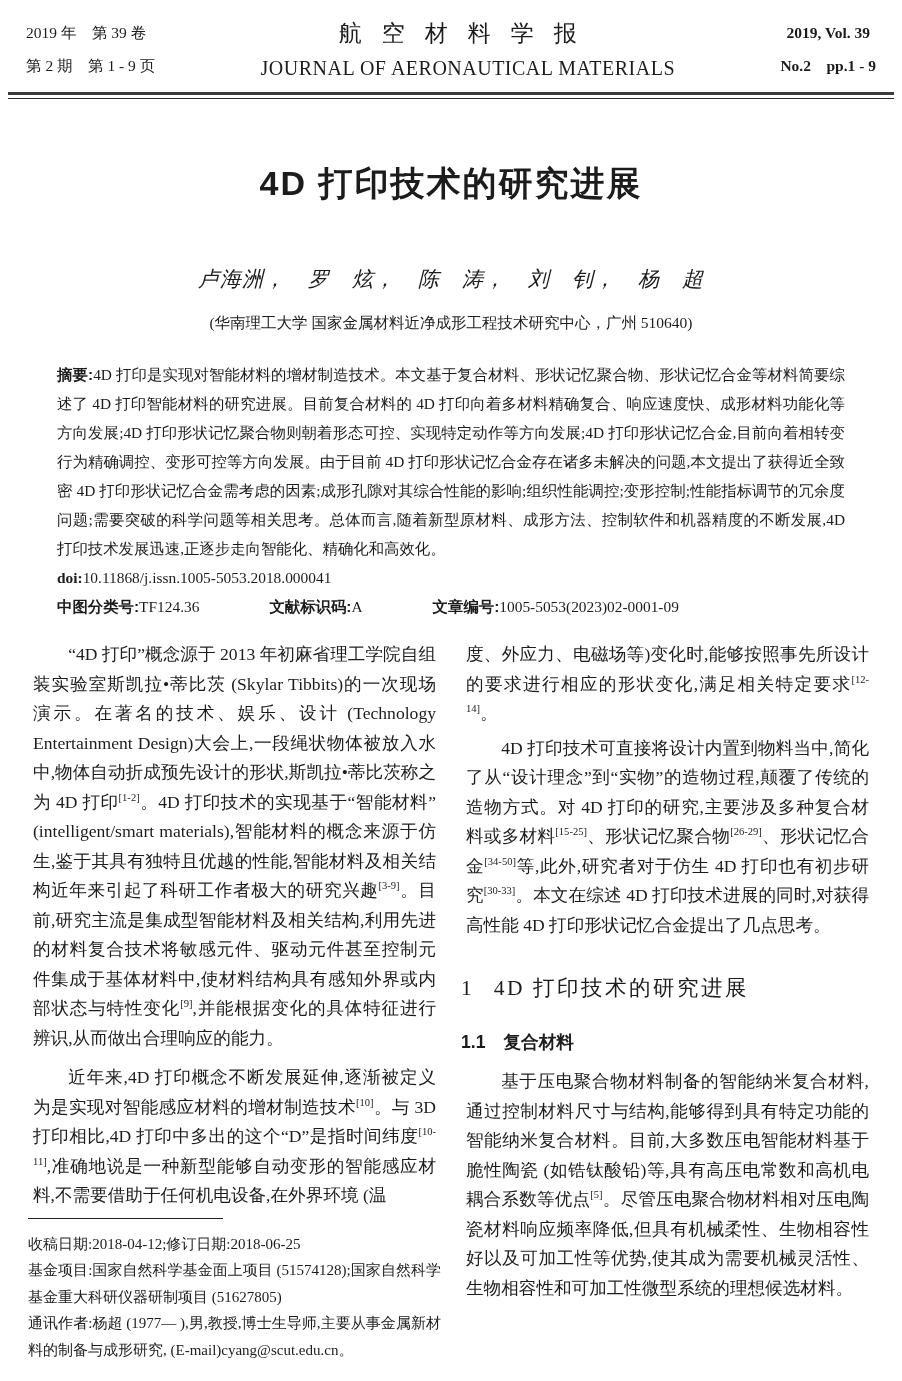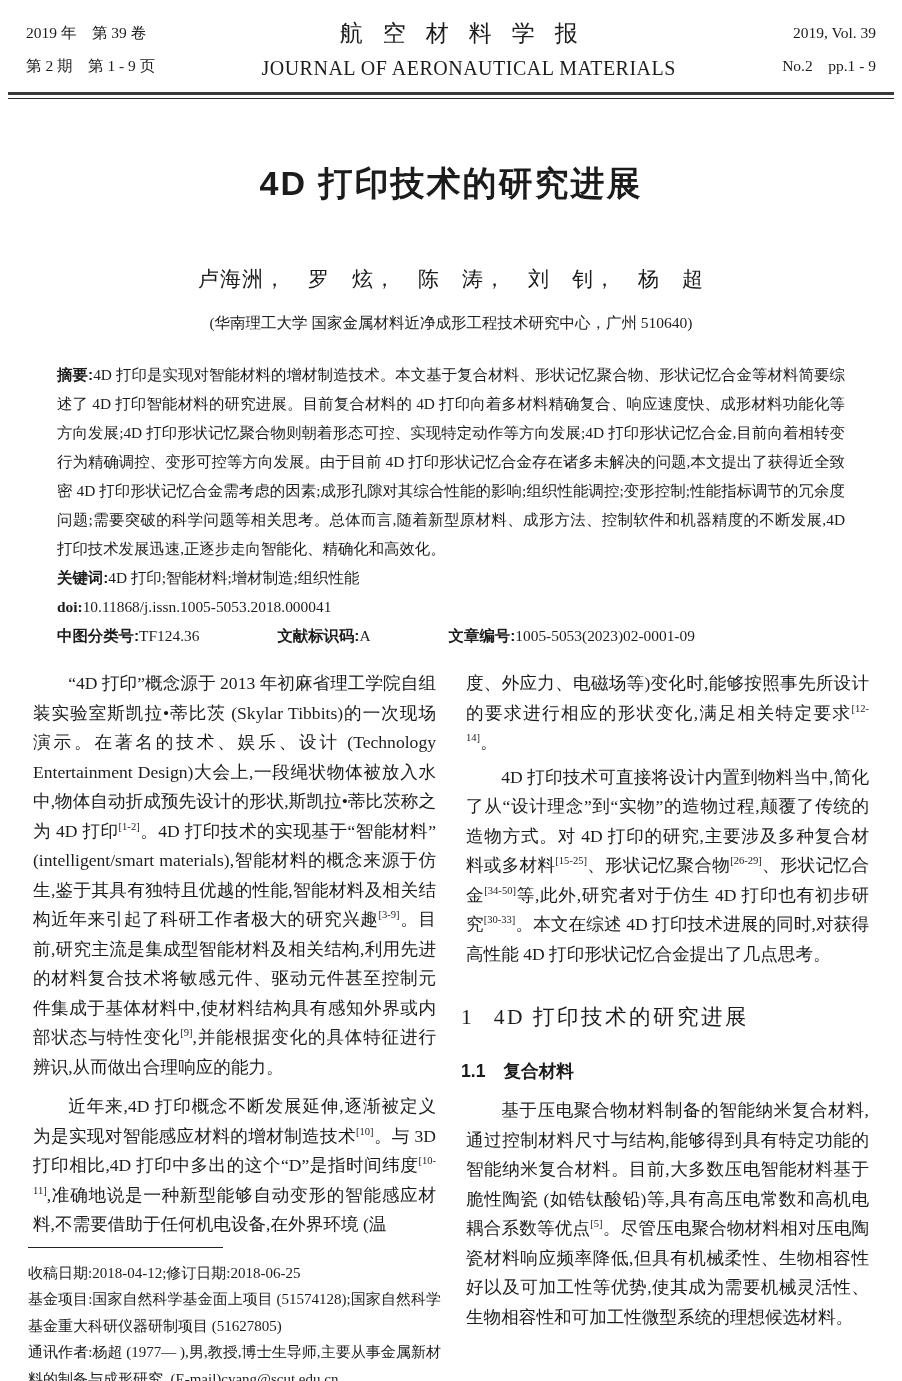--- a/index.html
+++ b/index.html
@@ -8,40 +8,40 @@
     position:relative;margin:0 auto;overflow:hidden;
     font-family:"Liberation Serif","DejaVu Serif",serif;
   }
   
   .jheader{
     display:flex;justify-content:space-between;align-items:flex-start;
     padding:16px 26px 0 26px;
   }
   .jheader .col{font-size:15.5px;line-height:33px;white-space:nowrap;}
   .jheader .left{text-align:left;}
-  .jheader .right{text-align:right;}
+  .jheader .right{text-align:center;font-weight:bold;}
   .jheader .center{text-align:center;flex:1;padding:0 10px;}
   .journal-cn{font-size:23px;letter-spacing:20px;line-height:36px;white-space:nowrap;}
   .journal-en{font-size:20px;line-height:32px;letter-spacing:0.5px;white-space:nowrap;}
   .double-rule{margin:8px 8px 0 8px;border-top:3px solid #3a3a3a;border-bottom:1.5px solid #2a2a2a;height:3px;}
   
   .article-title{
     text-align:center;margin-top:62px;font-size:34px;font-weight:700;
     font-family:"Liberation Sans","DejaVu Sans",sans-serif;letter-spacing:2px;
   }
   .authors{
-    text-align:center;margin-top:58px;font-size:21px;letter-spacing:1px;white-space:nowrap;
+    text-align:center;margin-top:58px;font-size:21px;letter-spacing:1px;white-space:nowrap;font-style:italic;
   }
   .affiliation{text-align:center;margin-top:20px;font-size:15.5px;}
   
   .meta-block{margin:26px 57px 0 57px;font-size:15.4px;line-height:29px;}
   .meta-block p{margin:0;text-align:justify;}
   .blabel{font-weight:700;font-family:"Liberation Sans","DejaVu Sans",sans-serif;}
   .blabel-serif{font-weight:700;}
-  .class-row{display:flex;gap:8px;white-space:nowrap;}
+  .class-row{display:flex;gap:0;white-space:nowrap;}
   .class-row .item{margin-right:70px;}
   .class-row .item:last-child{margin-right:0;}
   
   .columns{
     display:flex;gap:20px;margin:14px 28px 0 28px;
     font-size:17.6px;line-height:29.5px;
   }
   .colm{width:413px;text-align:justify;}
   .colm p{margin:5px;text-indent:2em;}
   .colm p.noindent{text-indent:0;}
@@ -83,21 +83,20 @@
     </div>
   </div>
   <div class="double-rule"></div>
 
   <div class="article-title">4D 打印技术的研究进展</div>
   <div class="authors">卢海洲，　罗　炫，　陈　涛，　刘　钊，　杨　超</div>
   <div class="affiliation">(华南理工大学 国家金属材料近净成形工程技术研究中心，广州 510640)</div>
 
   <div class="meta-block">
     <p><span class="blabel">摘要:</span><span>4D 打印是实现对智能材料的增材制造技术。本文基于复合材料、形状记忆聚合物、形状记忆合金等材料简要综述了 4D 打印智能材料的研究进展。目前复合材料的 4D 打印向着多材料精确复合、响应速度快、成形材料功能化等方向发展;4D 打印形状记忆聚合物则朝着形态可控、实现特定动作等方向发展;4D 打印形状记忆合金,目前向着相转变行为精确调控、变形可控等方向发展。由于目前 4D 打印形状记忆合金存在诸多未解决的问题,本文提出了获得近全致密 4D 打印形状记忆合金需考虑的因素;成形孔隙对其综合性能的影响;组织性能调控;变形控制;性能指标调节的冗余度问题;需要突破的科学问题等相关思考。总体而言,随着新型原材料、成形方法、控制软件和机器精度的不断发展,4D 打印技术发展迅速,正逐步走向智能化、精确化和高效化。</span></p>
-    <p><span class="blabel">关键词:</span><span>4D 打印;智能材料;增材制造;组织性能</span></p>
     <p><span class="blabel-serif">doi:</span><span>10.11868/j.issn.1005-5053.2018.000041</span></p>
     <p class="class-row">
       <span class="item"><span class="blabel">中图分类号:</span><span>TF124.36</span></span>
       <span class="item"><span class="blabel">文献标识码:</span><span>A</span></span>
       <span class="item"><span class="blabel">文章编号:</span><span>1005-5053(2023)02-0001-09</span></span>
     </p>
   </div>
 
   <div class="columns">
 

